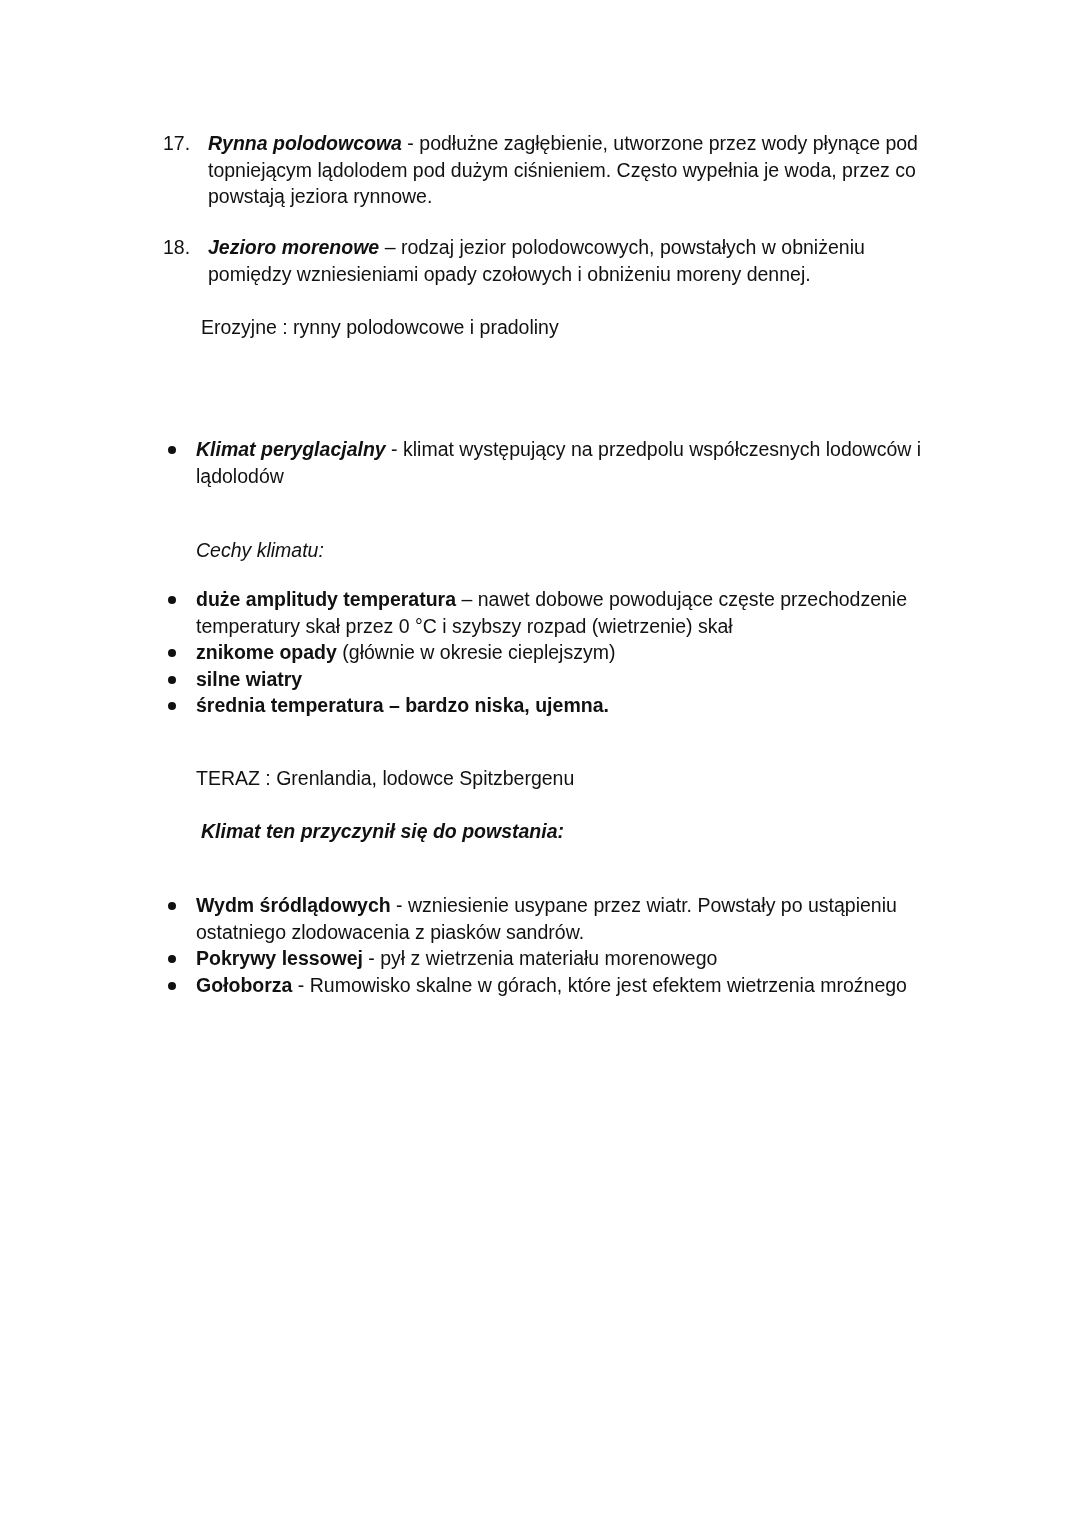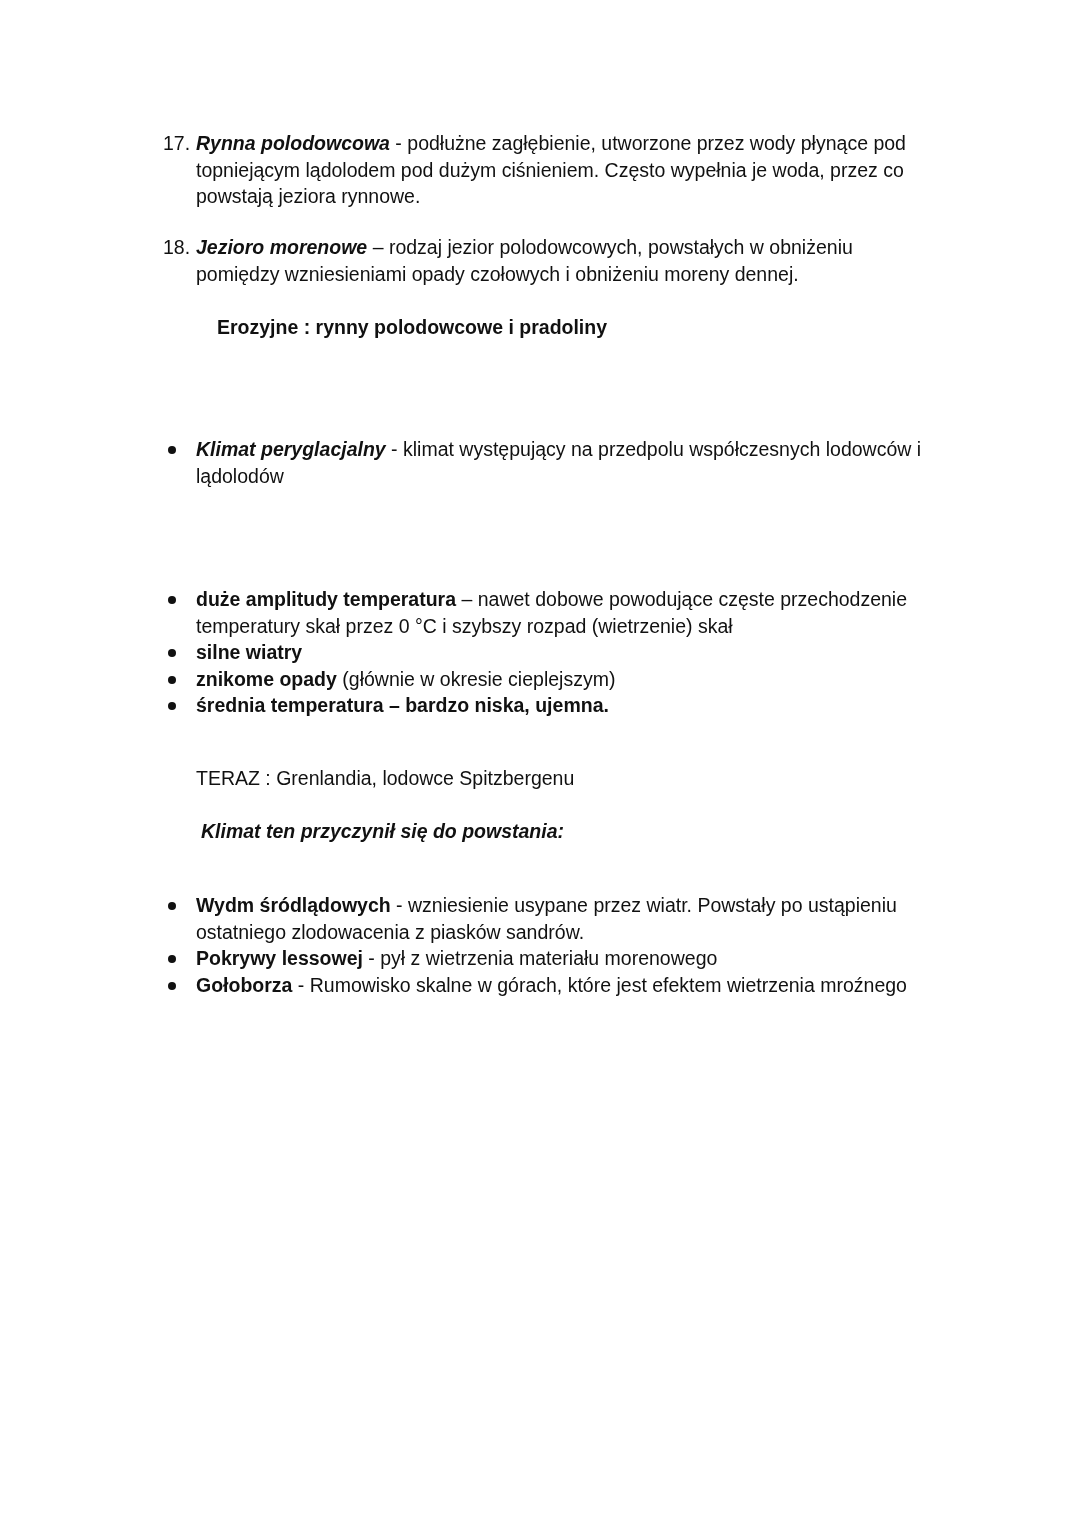--- a/index.html
+++ b/index.html
@@ -31,20 +31,21 @@
     }
     .num-item {
       display: flex;
     }
     .num {
       width: 33px;
       flex: 0 0 33px;
     }
     .num-body {
       flex: 1;
+      margin-left: 12px;
     }
     .bullet-item {
       display: flex;
     }
     .bullet {
       width: 33px;
       flex: 0 0 33px;
       position: relative;
     }
     .bullet::before {
@@ -75,44 +76,47 @@
     </div>
   </div>
 
   <div class="block" style="top:234px; width:720px;">
     <div class="num-item">
       <span class="num">18.</span>
       <span class="num-body"><span class="bi">Jezioro morenowe</span><span> – </span><span>rodzaj jezior polodowcowych, powstałych w obniżeniu pomiędzy wzniesieniami opady czołowych i obniżeniu moreny dennej.</span></span>
     </div>
   </div>
 
-  <div class="block" style="top:314px; left:217px; width:600px;font-weight:bold;">
+  <div class="block" style="top:314px; left:201px; width:600px;">
     <span class="line">Erozyjne : rynny polodowcowe i pradoliny</span>
   </div>
 
   <div class="block" style="top:436px; width:790px;">
     <div class="bullet-item">
       <span class="bullet"></span>
       <span class="b-body"><span class="bi">Klimat peryglacjalny</span><span> - </span><span>klimat występujący na przedpolu współczesnych lodowców i lądolodów</span></span>
     </div>
   </div>
 
+  <div class="block" style="top:537px; left:196px;">
+    <span class="i">Cechy klimatu:</span>
+  </div>
 
   <div class="block" style="top:586px; width:760px;">
     <div class="bullet-item">
       <span class="bullet"></span>
       <span class="b-body"><span class="b">duże amplitudy temperatura</span><span> – nawet dobowe powodujące częste przechodzenie temperatury skał przez 0 °C i szybszy rozpad (wietrzenie) skał</span></span>
     </div>
     <div class="bullet-item">
       <span class="bullet"></span>
-      <span class="b-body"><span class="b">silne wiatry</span><span></span></span>
+      <span class="b-body"><span class="b">znikome opady</span><span> (głównie w okresie cieplejszym)</span></span>
     </div>
     <div class="bullet-item">
       <span class="bullet"></span>
-      <span class="b-body"><span class="b">znikome opady</span><span> (głównie w okresie cieplejszym)</span></span>
+      <span class="b-body"><span class="b">silne wiatry</span><span></span></span>
     </div>
     <div class="bullet-item">
       <span class="bullet"></span>
       <span class="b-body"><span class="b">średnia temperatura – bardzo niska, ujemna.</span><span></span></span>
     </div>
   </div>
 
   <div class="block" style="top:765px; left:196px;">
     <span>TERAZ : Grenlandia, lodowce Spitzbergenu</span>
   </div>

